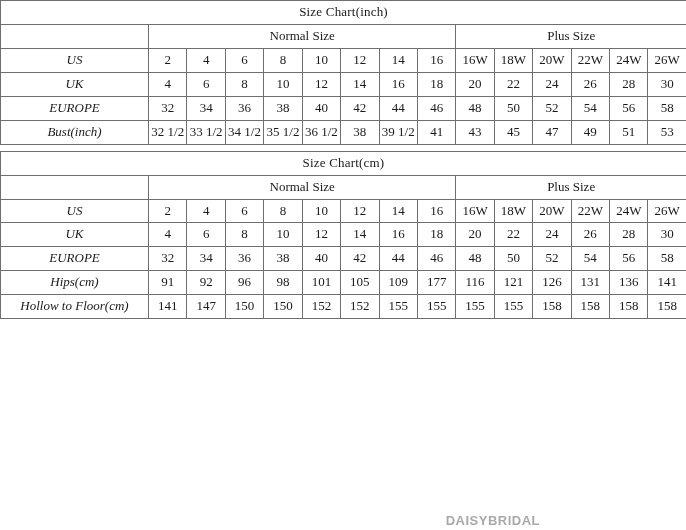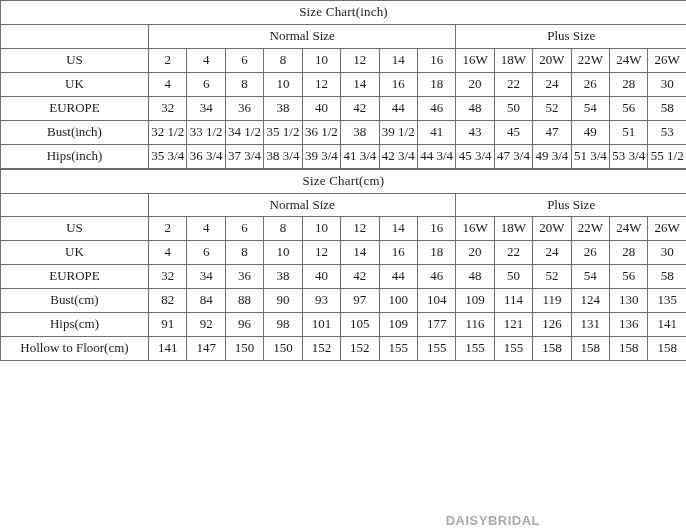--- a/index.html
+++ b/index.html
@@ -19,20 +19,21 @@
     width: 548px;
     height: 530px;
     background: #ffffff;
     box-sizing: border-box;
   }
   .chart-block {
     width: 686px;
     box-sizing: border-box;
   }
   .chart-block + .chart-block {
+    margin-top: 6px;
   }
   table.size-table {
     width: 686px;
     border-collapse: collapse;
     table-layout: fixed;
     border: 1px solid #6f6f6f;
     background: #ffffff;
   }
   table.size-table td {
     border: 1px solid #6f6f6f;
@@ -50,20 +51,21 @@
     padding: 5px 2px 6px 2px;
     letter-spacing: 0.2px;
   }
   td.group-cell {
     font-size: 15px;
     padding: 4px 2px 5px 2px;
   }
   td.row-label {
     font-size: 14px;
     padding: 6px 2px;
+    font-style: italic;
   }
   td.data-cell {
     font-size: 12.5px;
   }
   td.small-val {
     font-size: 12px;
   }
   .watermark {
     position: absolute;
     right: 8px;
@@ -171,37 +173,20 @@
               <td class="data-cell">38</td>
               <td class="data-cell small-val">39 1/2</td>
               <td class="data-cell">41</td>
               <td class="data-cell">43</td>
               <td class="data-cell">45</td>
               <td class="data-cell">47</td>
               <td class="data-cell">49</td>
               <td class="data-cell">51</td>
               <td class="data-cell">53</td>
             </tr>
-            <tr>
-              <td class="row-label">Hips(inch)</td>
-              <td class="data-cell small-val">35 3/4</td>
-              <td class="data-cell small-val">36 3/4</td>
-              <td class="data-cell small-val">37 3/4</td>
-              <td class="data-cell small-val">38 3/4</td>
-              <td class="data-cell small-val">39 3/4</td>
-              <td class="data-cell small-val">41 3/4</td>
-              <td class="data-cell small-val">42 3/4</td>
-              <td class="data-cell small-val">44 3/4</td>
-              <td class="data-cell small-val">45 3/4</td>
-              <td class="data-cell small-val">47 3/4</td>
-              <td class="data-cell small-val">49 3/4</td>
-              <td class="data-cell small-val">51 3/4</td>
-              <td class="data-cell small-val">53 3/4</td>
-              <td class="data-cell small-val">55 1/2</td>
-            </tr>
           </tbody>
         </table>
       </div>
       <div class="chart-block">
         <table class="size-table">
           <colgroup>
             <col style="width: 148px;">
             <col style="width: 38.4286px;">
             <col style="width: 38.4286px;">
             <col style="width: 38.4286px;">
@@ -271,37 +256,20 @@
               <td class="data-cell">44</td>
               <td class="data-cell">46</td>
               <td class="data-cell">48</td>
               <td class="data-cell">50</td>
               <td class="data-cell">52</td>
               <td class="data-cell">54</td>
               <td class="data-cell">56</td>
               <td class="data-cell">58</td>
             </tr>
             <tr>
-              <td class="row-label">Bust(cm)</td>
-              <td class="data-cell">82</td>
-              <td class="data-cell">84</td>
-              <td class="data-cell">88</td>
-              <td class="data-cell">90</td>
-              <td class="data-cell">93</td>
-              <td class="data-cell">97</td>
-              <td class="data-cell">100</td>
-              <td class="data-cell">104</td>
-              <td class="data-cell">109</td>
-              <td class="data-cell">114</td>
-              <td class="data-cell">119</td>
-              <td class="data-cell">124</td>
-              <td class="data-cell">130</td>
-              <td class="data-cell">135</td>
-            </tr>
-            <tr>
               <td class="row-label">Hips(cm)</td>
               <td class="data-cell">91</td>
               <td class="data-cell">92</td>
               <td class="data-cell">96</td>
               <td class="data-cell">98</td>
               <td class="data-cell">101</td>
               <td class="data-cell">105</td>
               <td class="data-cell">109</td>
               <td class="data-cell">177</td>
               <td class="data-cell">116</td>

